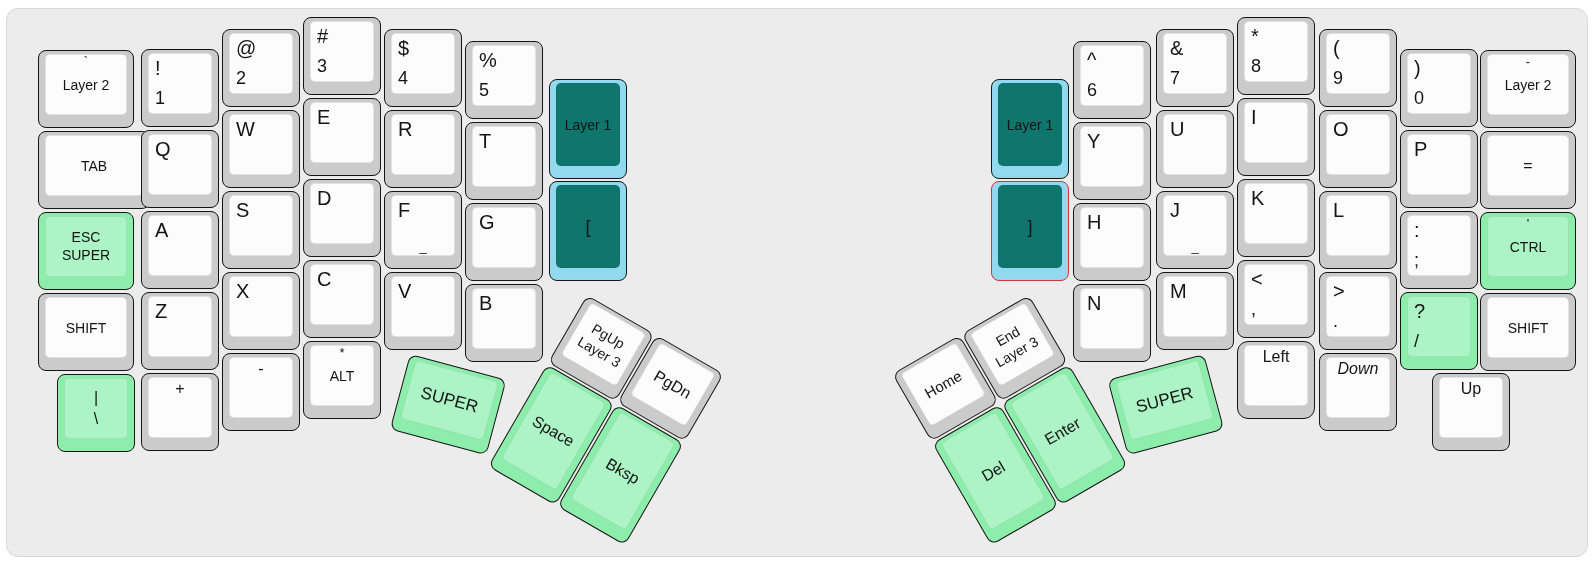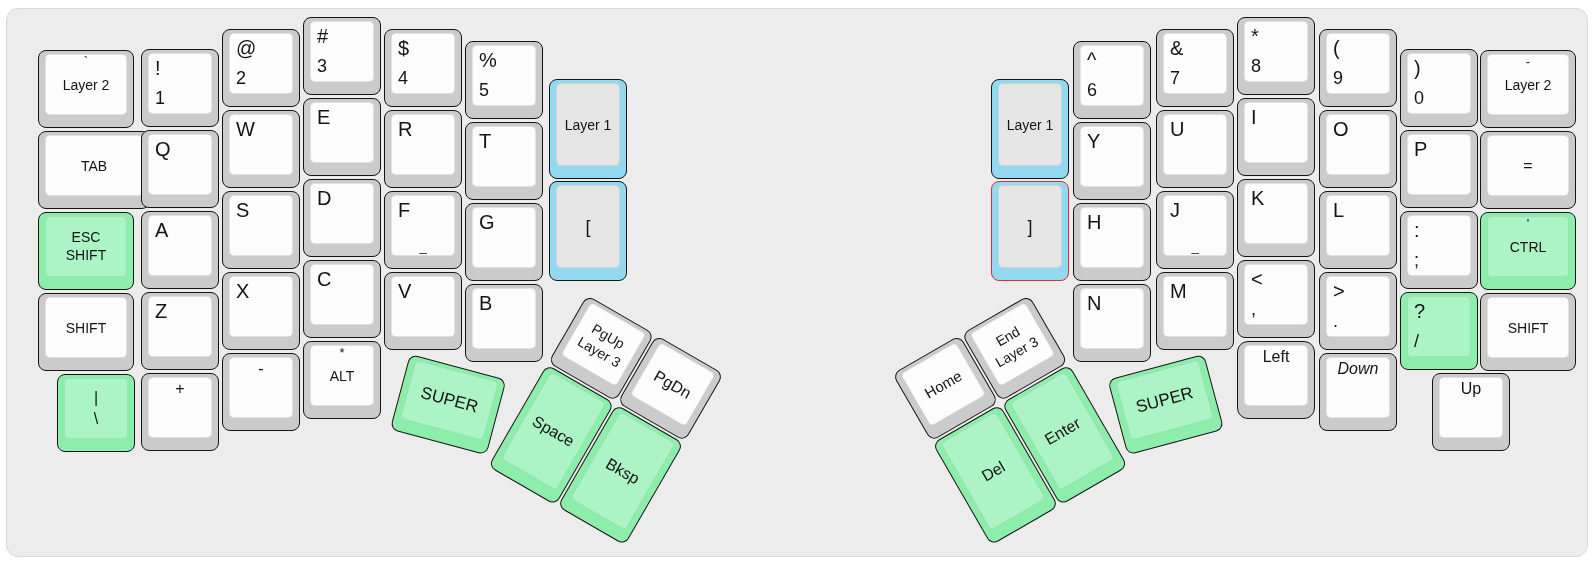--- a/index.html
+++ b/index.html
@@ -9,21 +9,21 @@
          border:1px solid #d8d8d8;border-radius:12px;box-sizing:border-box;}
   .key{position:absolute;border:1.5px solid #151515;border-radius:8px;box-sizing:border-box;cursor:pointer;}
   .key.cw{background:#cbcbcb;}
   .key.cg{background:#8ceeaa;}
   .key.cb{background:#92d9f0;}
   .key.hl{border-color:#e02f2f;}
   .cap{position:absolute;left:6px;right:6px;top:3px;bottom:12px;border-radius:5px;
        border:1px solid rgba(0,0,0,0.08);box-sizing:border-box;}
   .cw>.cap{background:#fcfcfc;border-color:rgba(0,0,0,0.10);}
   .cg>.cap{background:#acf3c6;border-color:rgba(0,90,30,0.10);}
-  .cb>.cap{background:#e5e5e5;border-color:rgba(0,60,90,0.10);}
+  .cb>.cap{background:#0f766e;border-color:rgba(0,60,90,0.10);}
   .lab{position:absolute;color:#141414;line-height:1.1;white-space:pre-line;}
   .p-tl{top:3px;left:6px;font-size:20px;}
   .p-bl{bottom:4px;left:6px;font-size:18px;}
   .p-tc{top:0px;left:0;right:0;text-align:center;font-size:13px;}
   .p-tw{top:2px;left:0;right:0;text-align:center;font-size:16px;}
   .p-bc{bottom:1px;left:0;right:0;text-align:center;font-size:13px;}
   .p-c{top:50%;left:50%;transform:translate(-50%,-50%);width:100%;
        text-align:center;font-size:14px;line-height:1.35;}
   .cluster{position:absolute;}
 </style>
@@ -39,21 +39,21 @@
         </div>
       </div>
       <div class="key cw" style="left: 31px; top: 122px; width: 112px; height: 78px;">
         <div class="cap">
           <span class="lab p-c">TAB</span>
         </div>
       </div>
       <div class="key cg" style="left: 31px; top: 203px; width: 96px; height: 78px;">
         <div class="cap">
           <span class="lab p-c">ESC
-SHIFT</span>
+SUPER</span>
         </div>
       </div>
       <div class="key cw" style="left: 31px; top: 284px; width: 96px; height: 78px;">
         <div class="cap">
           <span class="lab p-c">SHIFT</span>
         </div>
       </div>
       <div class="key cg" style="left: 50px; top: 365px; width: 78px; height: 78px;">
         <div class="cap">
           <span class="lab p-c" style="font-size: 16px;">|

